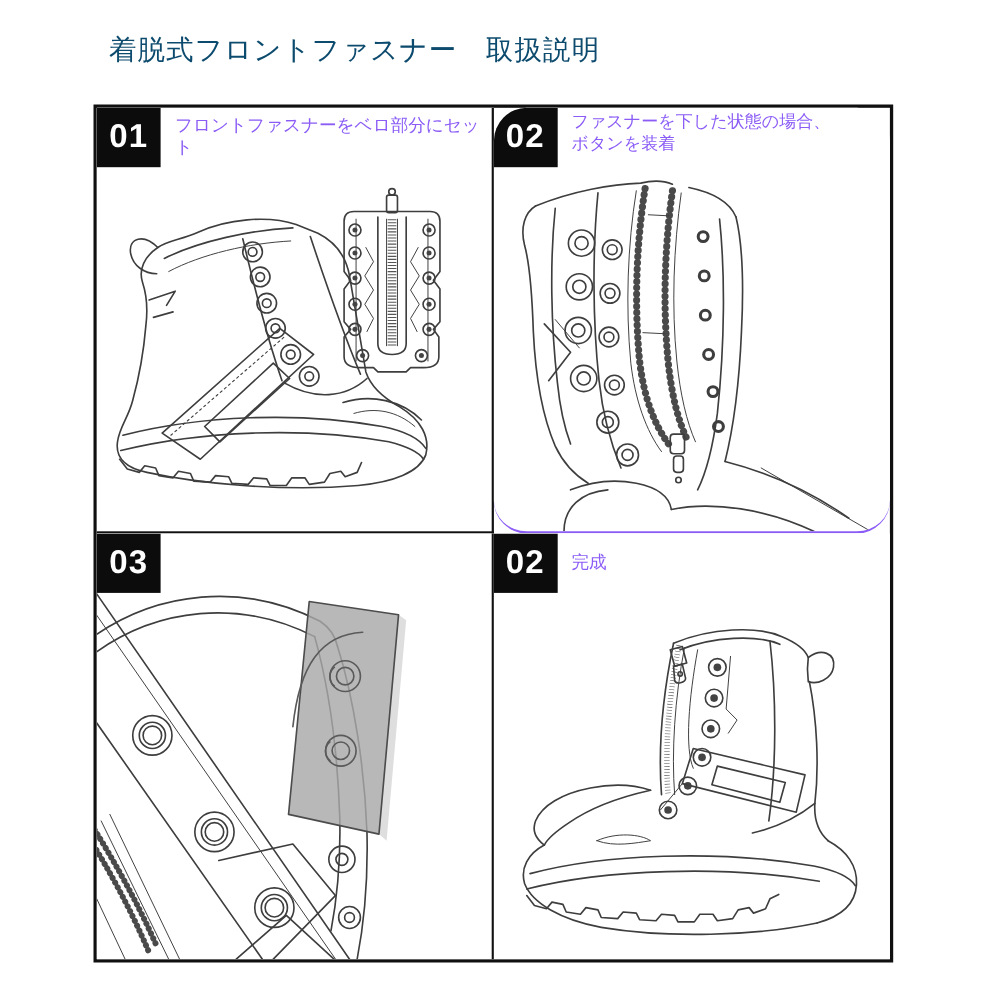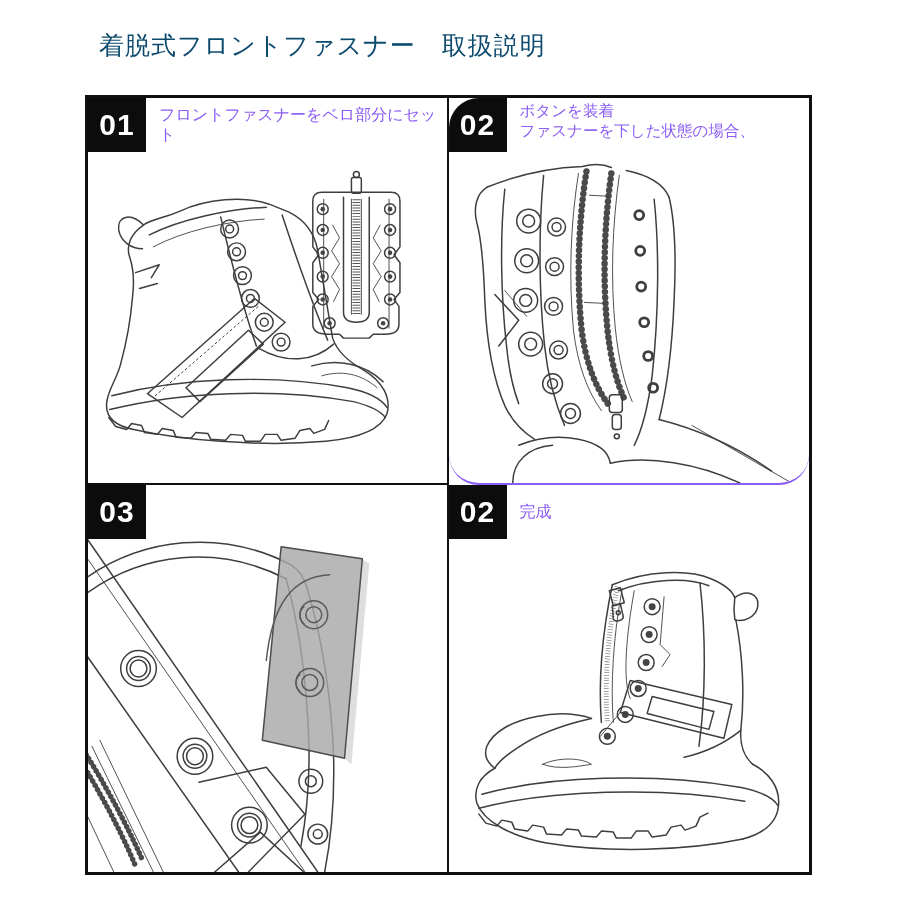--- a/index.html
+++ b/index.html
@@ -176,22 +176,22 @@
           <path d="M 70,350 C 90,342 110,340 130,344 C 150,348 160,356 162,368"></path>
           <path d="M 64,388 C 64,366 80,352 104,350"></path>
           <path d="M 162,368 C 200,360 250,368 292,388"></path>
           <path d="M 211,324 C 250,334 290,352 324,376"></path>
           <path class="thin" d="M 244,330 L 344,388"></path>
         </g>
       </svg>
       <div class="step-header">
         <div class="step-num">02</div>
         <div class="step-caption multiline">
+          <div>ファスナーを下した状態の場合、</div>
           <div>ボタンを装着</div>
-          <div>ファスナーを下した状態の場合、</div>
         </div>
       </div>
     </div>
 
     <div class="cell cell-bl">
       <svg class="illus" viewBox="0 0 362 388" preserveAspectRatio="none">
         <g>
           <path d="M -6,96 C 55,52 135,44 205,80 C 214,86 219,94 221,103"></path>
           <path d="M -6,112 C 55,66 133,60 200,94"></path>
         </g>

